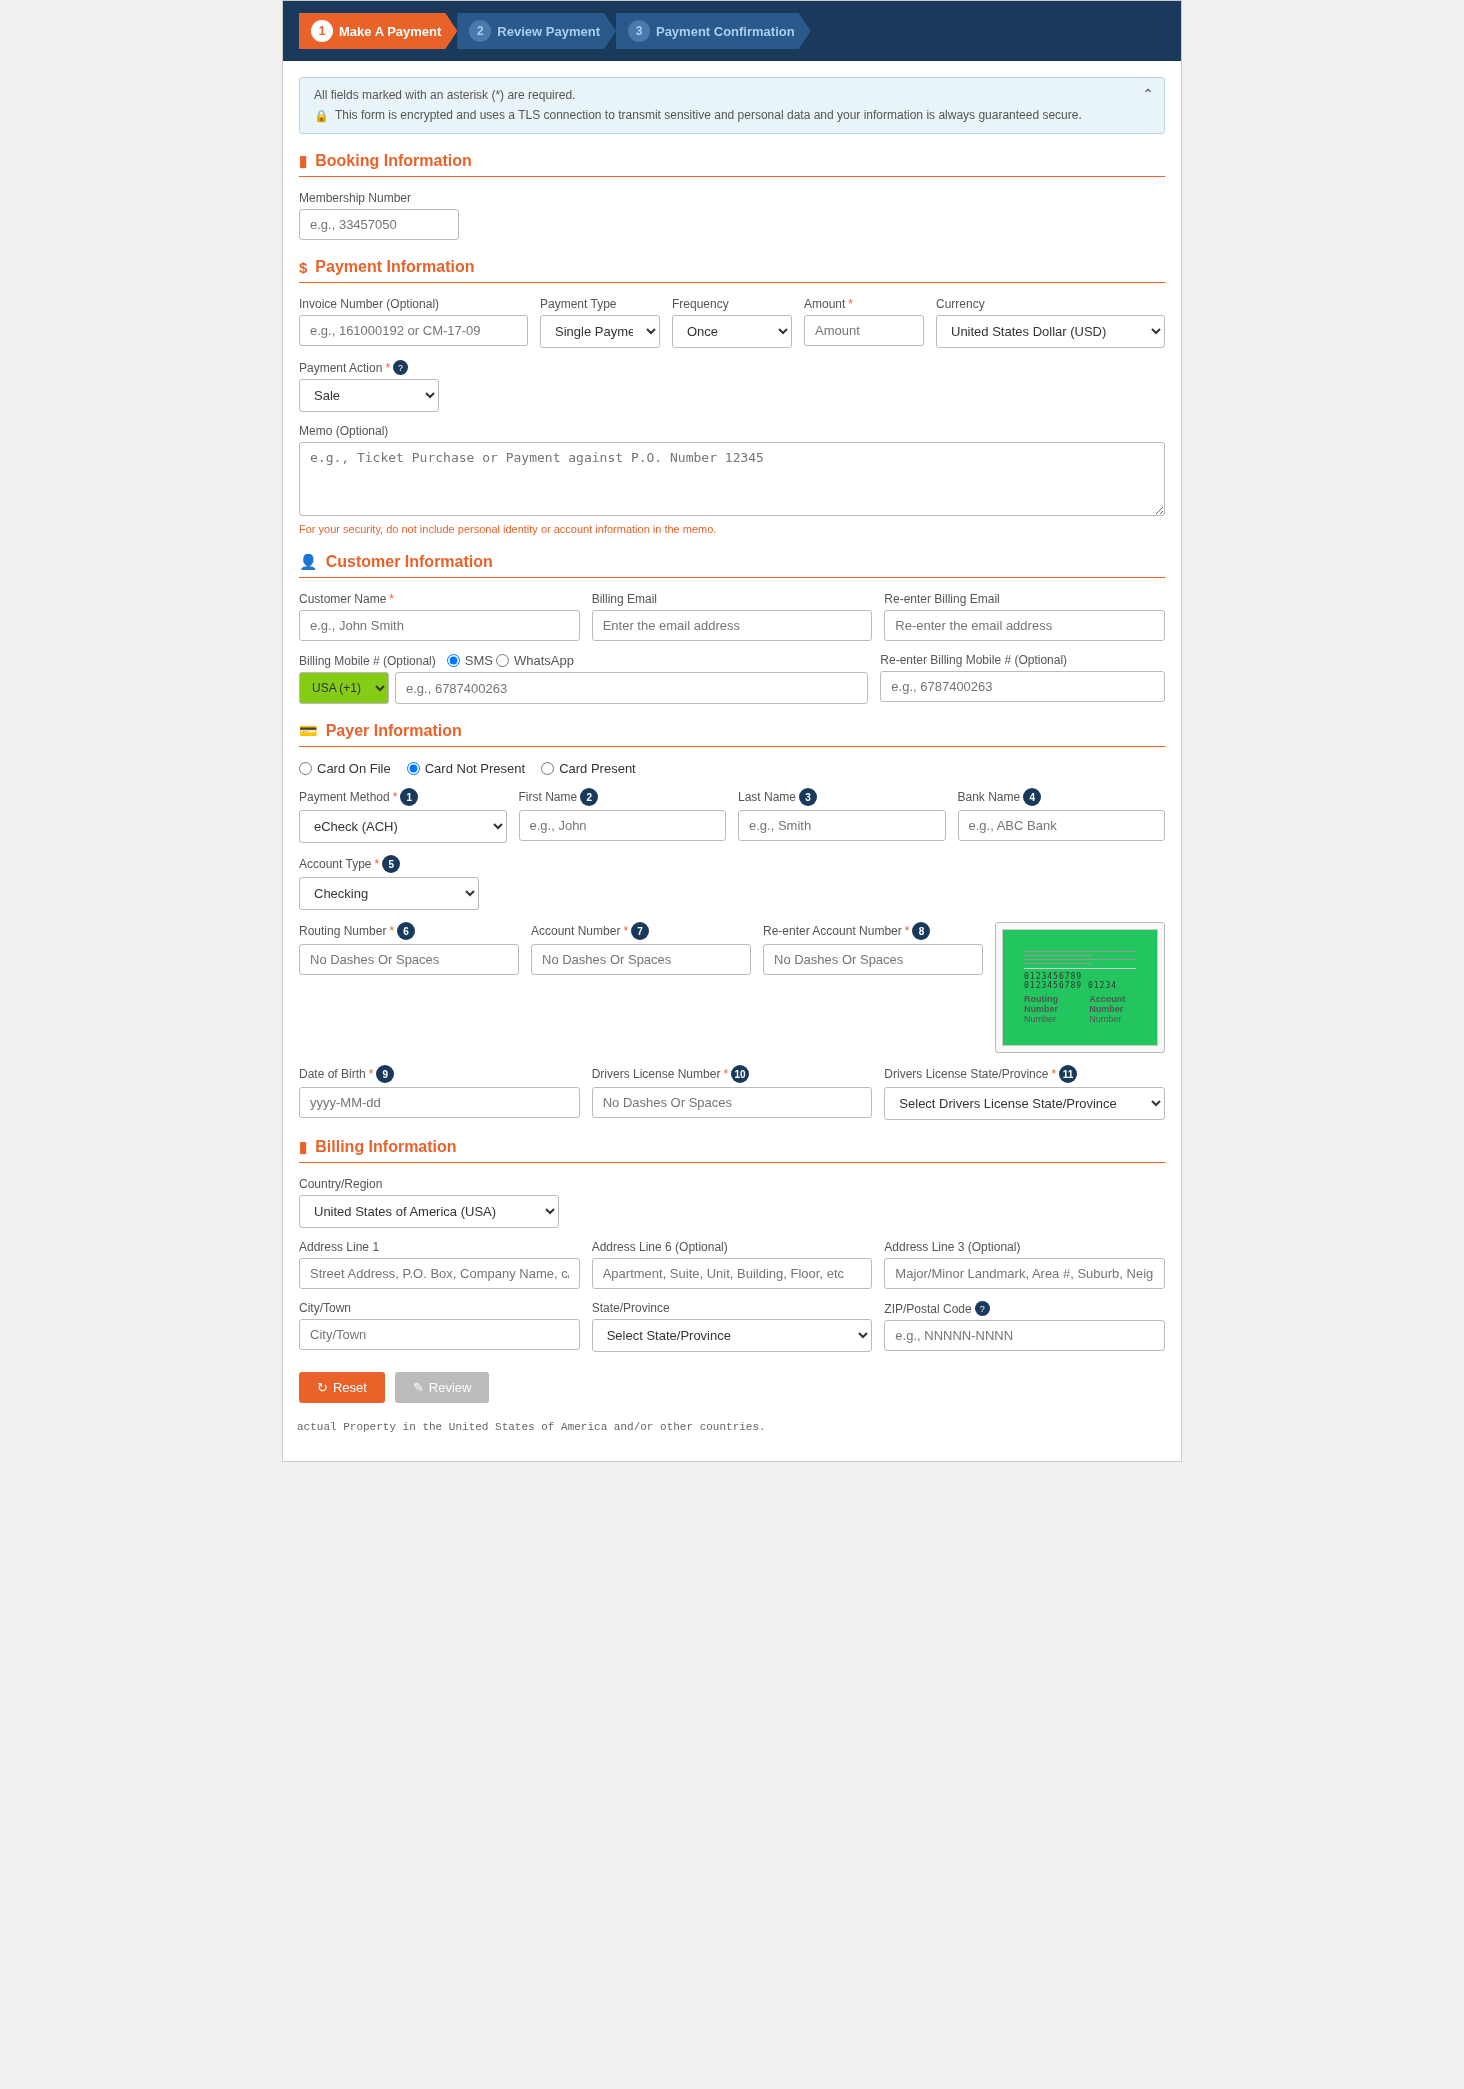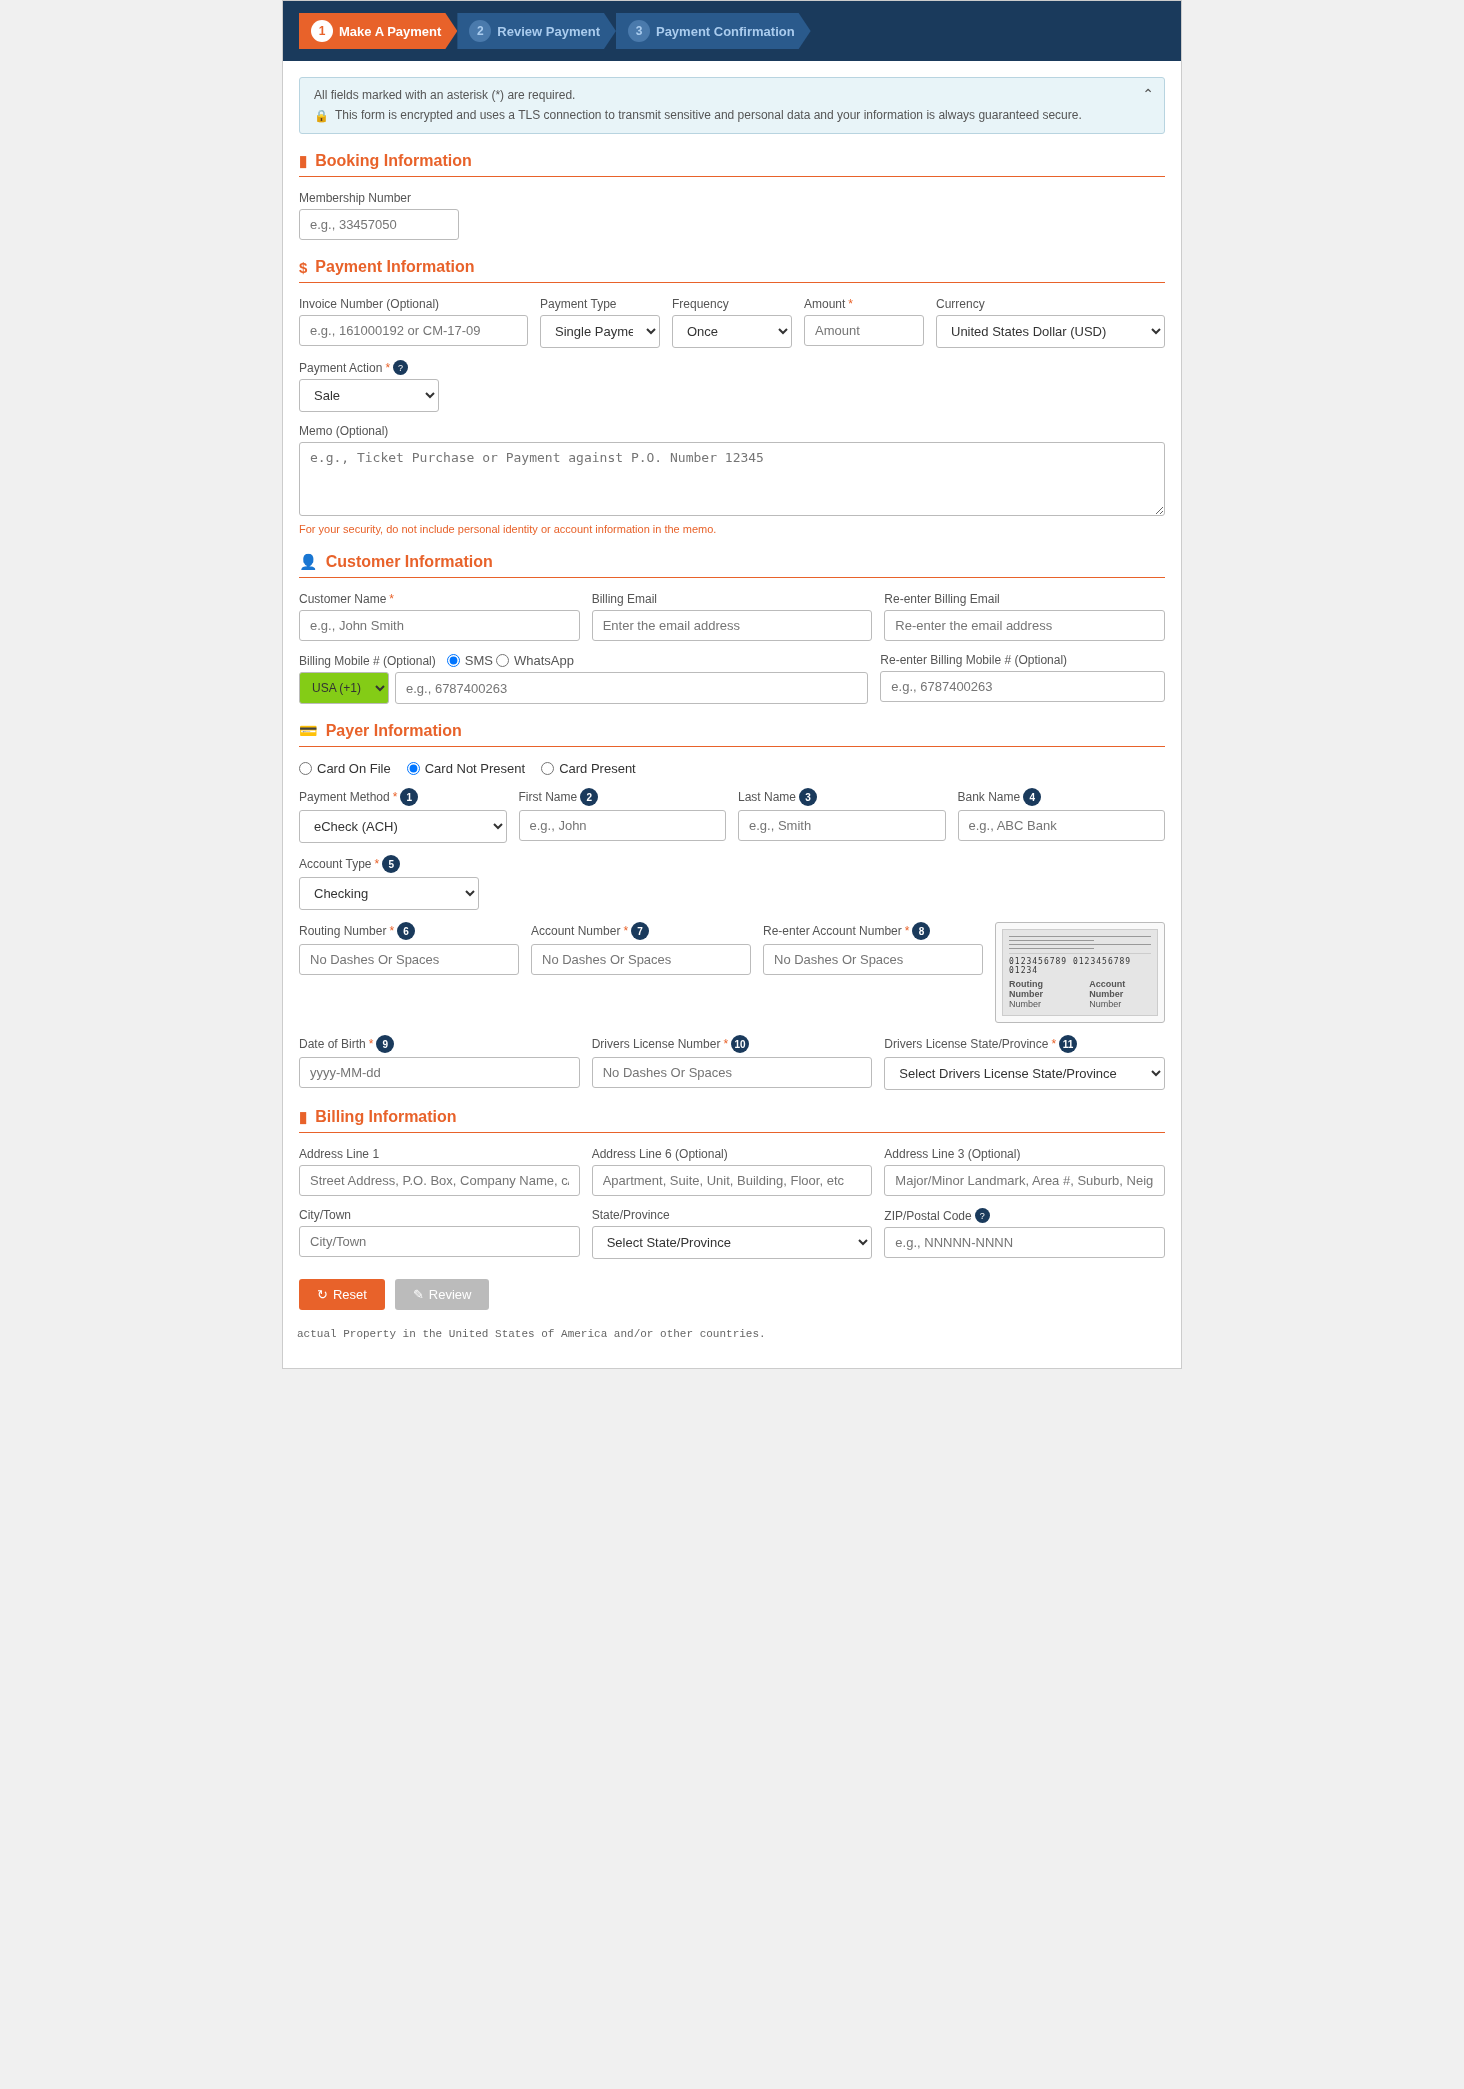--- a/index.html
+++ b/index.html
@@ -47,21 +47,21 @@
     .radio-item input { cursor: pointer; }
 
     
     .badge { display: inline-flex; align-items: center; justify-content: center; width: 18px; height: 18px; border-radius: 50%; background: #1a3a5c; color: white; font-size: 10px; font-weight: bold; flex-shrink: 0; }
 
     
     .phone-prefix { border: 1px solid #bbb; border-radius: 3px; padding: 7px 8px; font-size: 12px; color: #333; background: #84cc16; flex-shrink: 0; width: 90px; }
 
     
     .check-image { border: 1px solid #bbb; border-radius: 3px; padding: 6px; background: #f9f9f9; width: 170px; min-width: 170px; }
-    .check-img-inner { background: #e5e5e5; border: 1px solid #ccc; padding: 6px; font-size: 8px; color: #555; }
+    .check-img-inner { background: #22c55e; border: 1px solid #ccc; padding: 21px; font-size: 8px; color: #555; }
     .check-lines { display: flex; flex-direction: column; gap: 3px; margin-bottom: 4px; }
     .check-line { height: 1px; background: #999; }
     .check-line-short { height: 1px; background: #999; width: 60%; }
     .check-bottom { display: flex; gap: 20px; font-size: 9px; color: #555; margin-top: 4px; }
     .check-numbers { font-family: monospace; font-size: 8px; color: #333; letter-spacing: 1px; border-top: 1px solid #ccc; padding-top: 3px; margin-top: 3px; }
 
     
     .tooltip-icon { display: inline-flex; align-items: center; justify-content: center; width: 15px; height: 15px; border-radius: 50%; background: #1a3a5c; color: white; font-size: 9px; cursor: pointer; }
 
     
@@ -386,20 +386,30 @@
       </div>
     </div>
   </div>
 
   <div class="section">
     <div class="section-title">
       <span class="section-icon">▮</span>
       <span>Billing Information</span>
     </div>
     <div class="form-row">
+      <div class="form-group" style="min-width:260px;max-width:300px;">
+        <label class="form-label">Country/Region</label>
+        <select class="form-select">
+          <option>United States of America (USA)</option>
+          <option>Canada</option>
+          <option>United Kingdom</option>
+        </select>
+      </div>
+    </div>
+    <div class="form-row">
       <div class="form-group w-1">
         <label class="form-label">Address Line 1</label>
         <input class="form-input" type="text" placeholder="Street Address, P.O. Box, Company Name, c/o" style="">
       </div>
       <div class="form-group w-1">
         <label class="form-label">Address Line 6 (Optional)</label>
         <input class="form-input" type="text" placeholder="Apartment, Suite, Unit, Building, Floor, etc" style="">
       </div>
       <div class="form-group w-1">
         <label class="form-label">Address Line 3 (Optional)</label>

